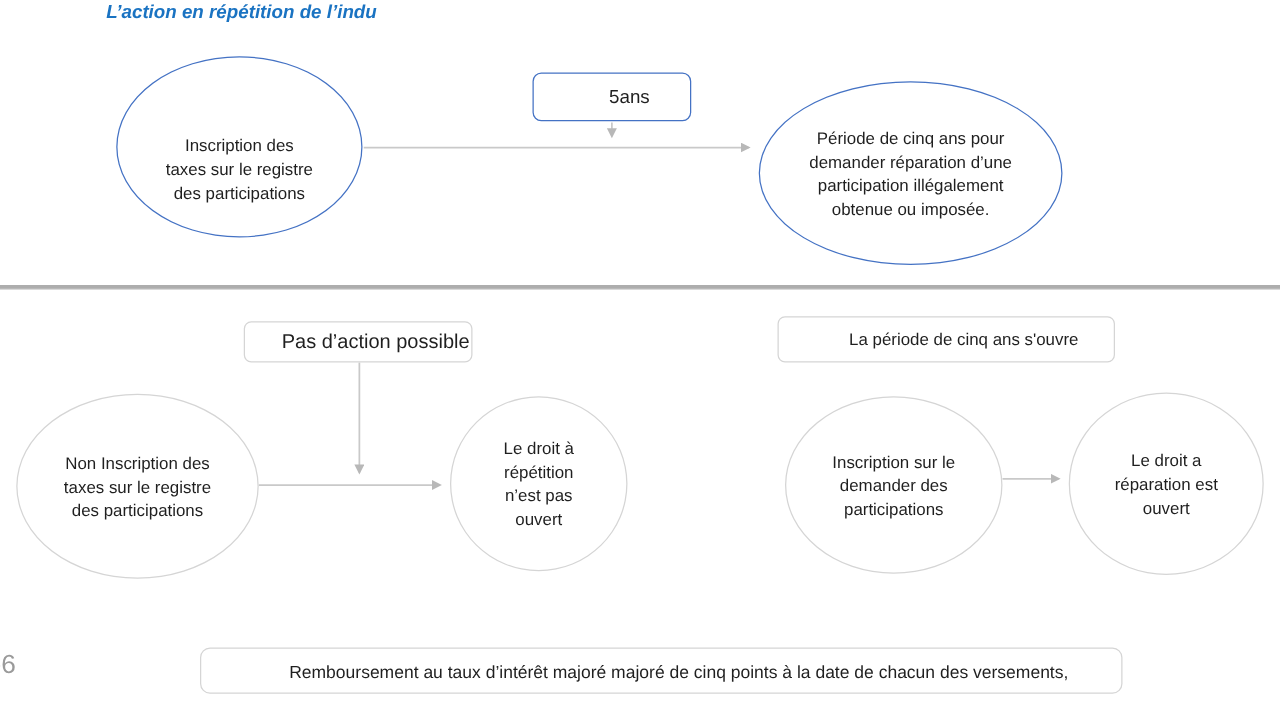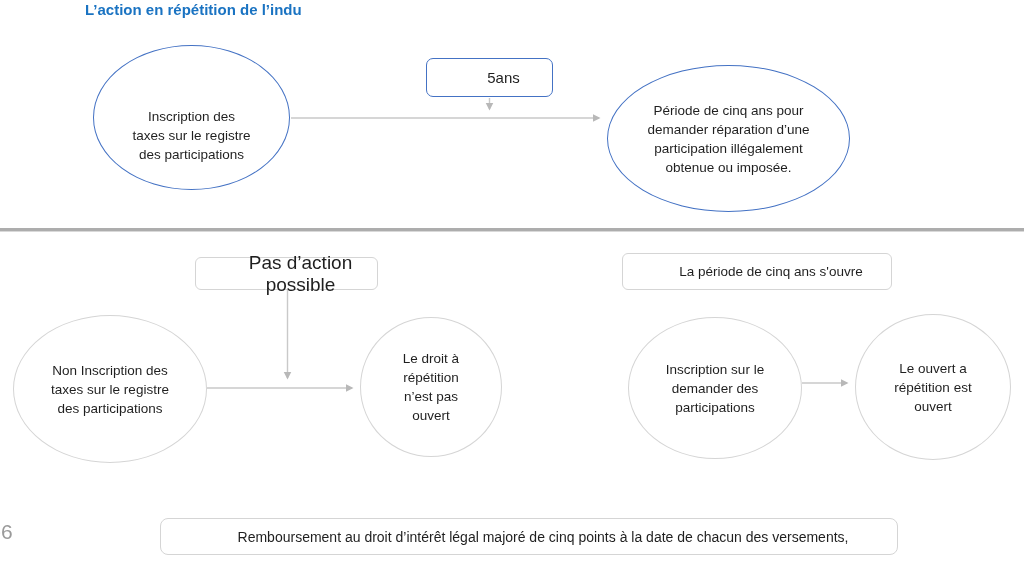--- a/index.html
+++ b/index.html
@@ -31,39 +31,40 @@
   .blue-border { border: 1.5px solid #4472C4; }
   .gray-border { border: 1.3px solid #D5D5D5; }
 
   .slide-title {
     position: absolute;
     left: 85px; top: 1px;
     font-size: 15px;
     font-weight: bold;
     color: #1A73C2;
     white-space: nowrap;
+    font-style: italic;
   }
 
   
   .ellipse-top-left   { left: 93px;  top: 45px;  width: 197px; height: 145px; font-size: 13.5px; line-height: 19px; }
   .ellipse-top-left span { max-width: 122px; margin-top: 36px; }
   .box-5ans           { left: 426px; top: 58px;  width: 127px; height: 39px;  font-size: 15px; }
   .ellipse-top-right  { left: 607px; top: 65px;  width: 243px; height: 147px; font-size: 13.5px; line-height: 19px; }
   .ellipse-top-right span { max-width: 172px; }
 
   .divider {
     position: absolute;
     left: 0; top: 228px;
     width: 1024px; height: 3px;
     background: #ADADAD;
     border-bottom: 1px solid #d9d9d9;
   }
 
   
-  .box-pas-action     { left: 195px; top: 257px; width: 183px; height: 33px; font-size: 19px; border-radius: 6px; }
+  .box-pas-action     { left: 195px; top: 257px; width: 183px; height: 33px; font-size: 16px; border-radius: 6px; }
   .ellipse-non-inscr  { left: 13px;  top: 315px; width: 194px; height: 148px; font-size: 13.5px; line-height: 19px; }
   .ellipse-non-inscr span { max-width: 122px; }
   .circle-pas-ouvert  { left: 360px; top: 317px; width: 142px; height: 140px; font-size: 13.5px; line-height: 19px; }
   .circle-pas-ouvert span { max-width: 86px; }
 
   
   .box-periode        { left: 622px; top: 253px; width: 270px; height: 37px; font-size: 13.5px; border-radius: 6px; }
   .ellipse-inscr      { left: 628px; top: 317px; width: 174px; height: 142px; font-size: 13.5px; line-height: 19px; }
   .ellipse-inscr span { max-width: 116px; }
   .circle-ouvert      { left: 855px; top: 314px; width: 156px; height: 146px; font-size: 13.5px; line-height: 19px; }
@@ -138,22 +139,22 @@
 
   <div class="shape rbox gray-border box-periode">
     <span>La période de cinq ans s'ouvre</span>
   </div>
 
   <div class="shape ellipse gray-border ellipse-inscr">
     <span>Inscription sur le demander des participations</span>
   </div>
 
   <div class="shape ellipse gray-border circle-ouvert">
-    <span>Le ouvert a répétition est ouvert</span>
+    <span>Le droit a réparation est ouvert</span>
   </div>
 
   <div class="shape rbox gray-border box-remboursement">
-    <span>Remboursement au droit d’intérêt légal majoré de cinq points à la date de chacun des versements,</span>
+    <span>Remboursement au taux d’intérêt majoré majoré de cinq points à la date de chacun des versements,</span>
   </div>
 
   <div class="page-number">-6</div>
 
 </div>
 
 </body></html>

